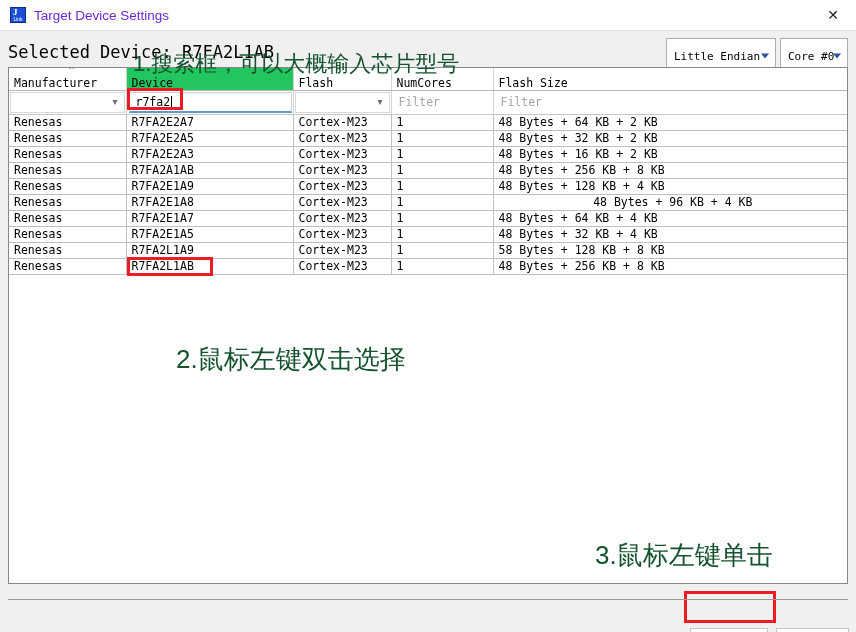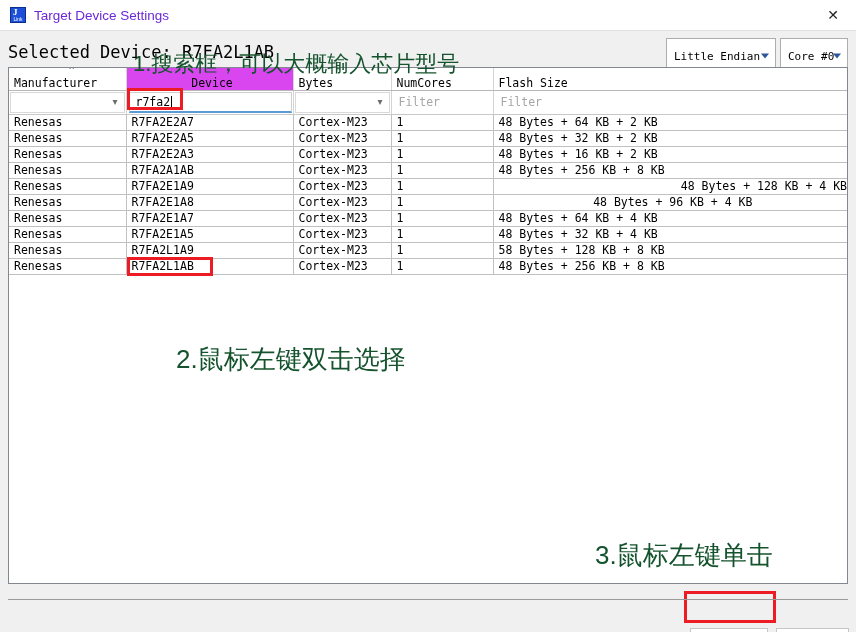--- a/index.html
+++ b/index.html
@@ -149,22 +149,21 @@
     height: 22px;
     padding: 0 0 0 5px;
     background: #ffffff;
     border-right: 1px solid #d4d4d4;
     border-bottom: 1px solid #b8b8b8;
     vertical-align: bottom;
     position: relative;
     box-sizing: border-box;
   }
   table.devtable th.sorted {
-    background: #d946ef;
-    text-align: center;
+    background: #22c55e;
   }
   .sort-arrow {
     position: absolute;
     left: 60px;
     top: -2px;
     font-size: 9px;
     color: #5a5a5a;
     line-height: 9px;
   }
   
@@ -314,21 +313,21 @@
         <thead>
           <tr>
             <th>
               <span class="sort-arrow">^</span>
               <span>Manufacturer</span>
             </th>
             <th class="sorted">
               <span>Device</span>
             </th>
             <th>
-              <span>Bytes</span>
+              <span>Flash</span>
             </th>
             <th>
               <span>NumCores</span>
             </th>
             <th style="border-right:none">
               <span>Flash Size</span>
             </th>
           </tr>
           <tr class="filter-row">
             <td>
@@ -382,21 +381,21 @@
               <td>R7FA2A1AB</td>
               <td>Cortex-M23</td>
               <td>1</td>
               <td style="border-right: none;">48 Bytes + 256 KB + 8 KB</td>
             </tr>
             <tr class="data-row">
               <td>Renesas</td>
               <td>R7FA2E1A9</td>
               <td>Cortex-M23</td>
               <td>1</td>
-              <td style="border-right: none; text-align: right;">48 Bytes + 128 KB + 4 KB</td>
+              <td style="border-right: none;">48 Bytes + 128 KB + 4 KB</td>
             </tr>
             <tr class="data-row">
               <td>Renesas</td>
               <td>R7FA2E1A8</td>
               <td>Cortex-M23</td>
               <td>1</td>
               <td style="border-right: none; text-align: center;">48 Bytes + 96 KB + 4 KB</td>
             </tr>
             <tr class="data-row">
               <td>Renesas</td>

